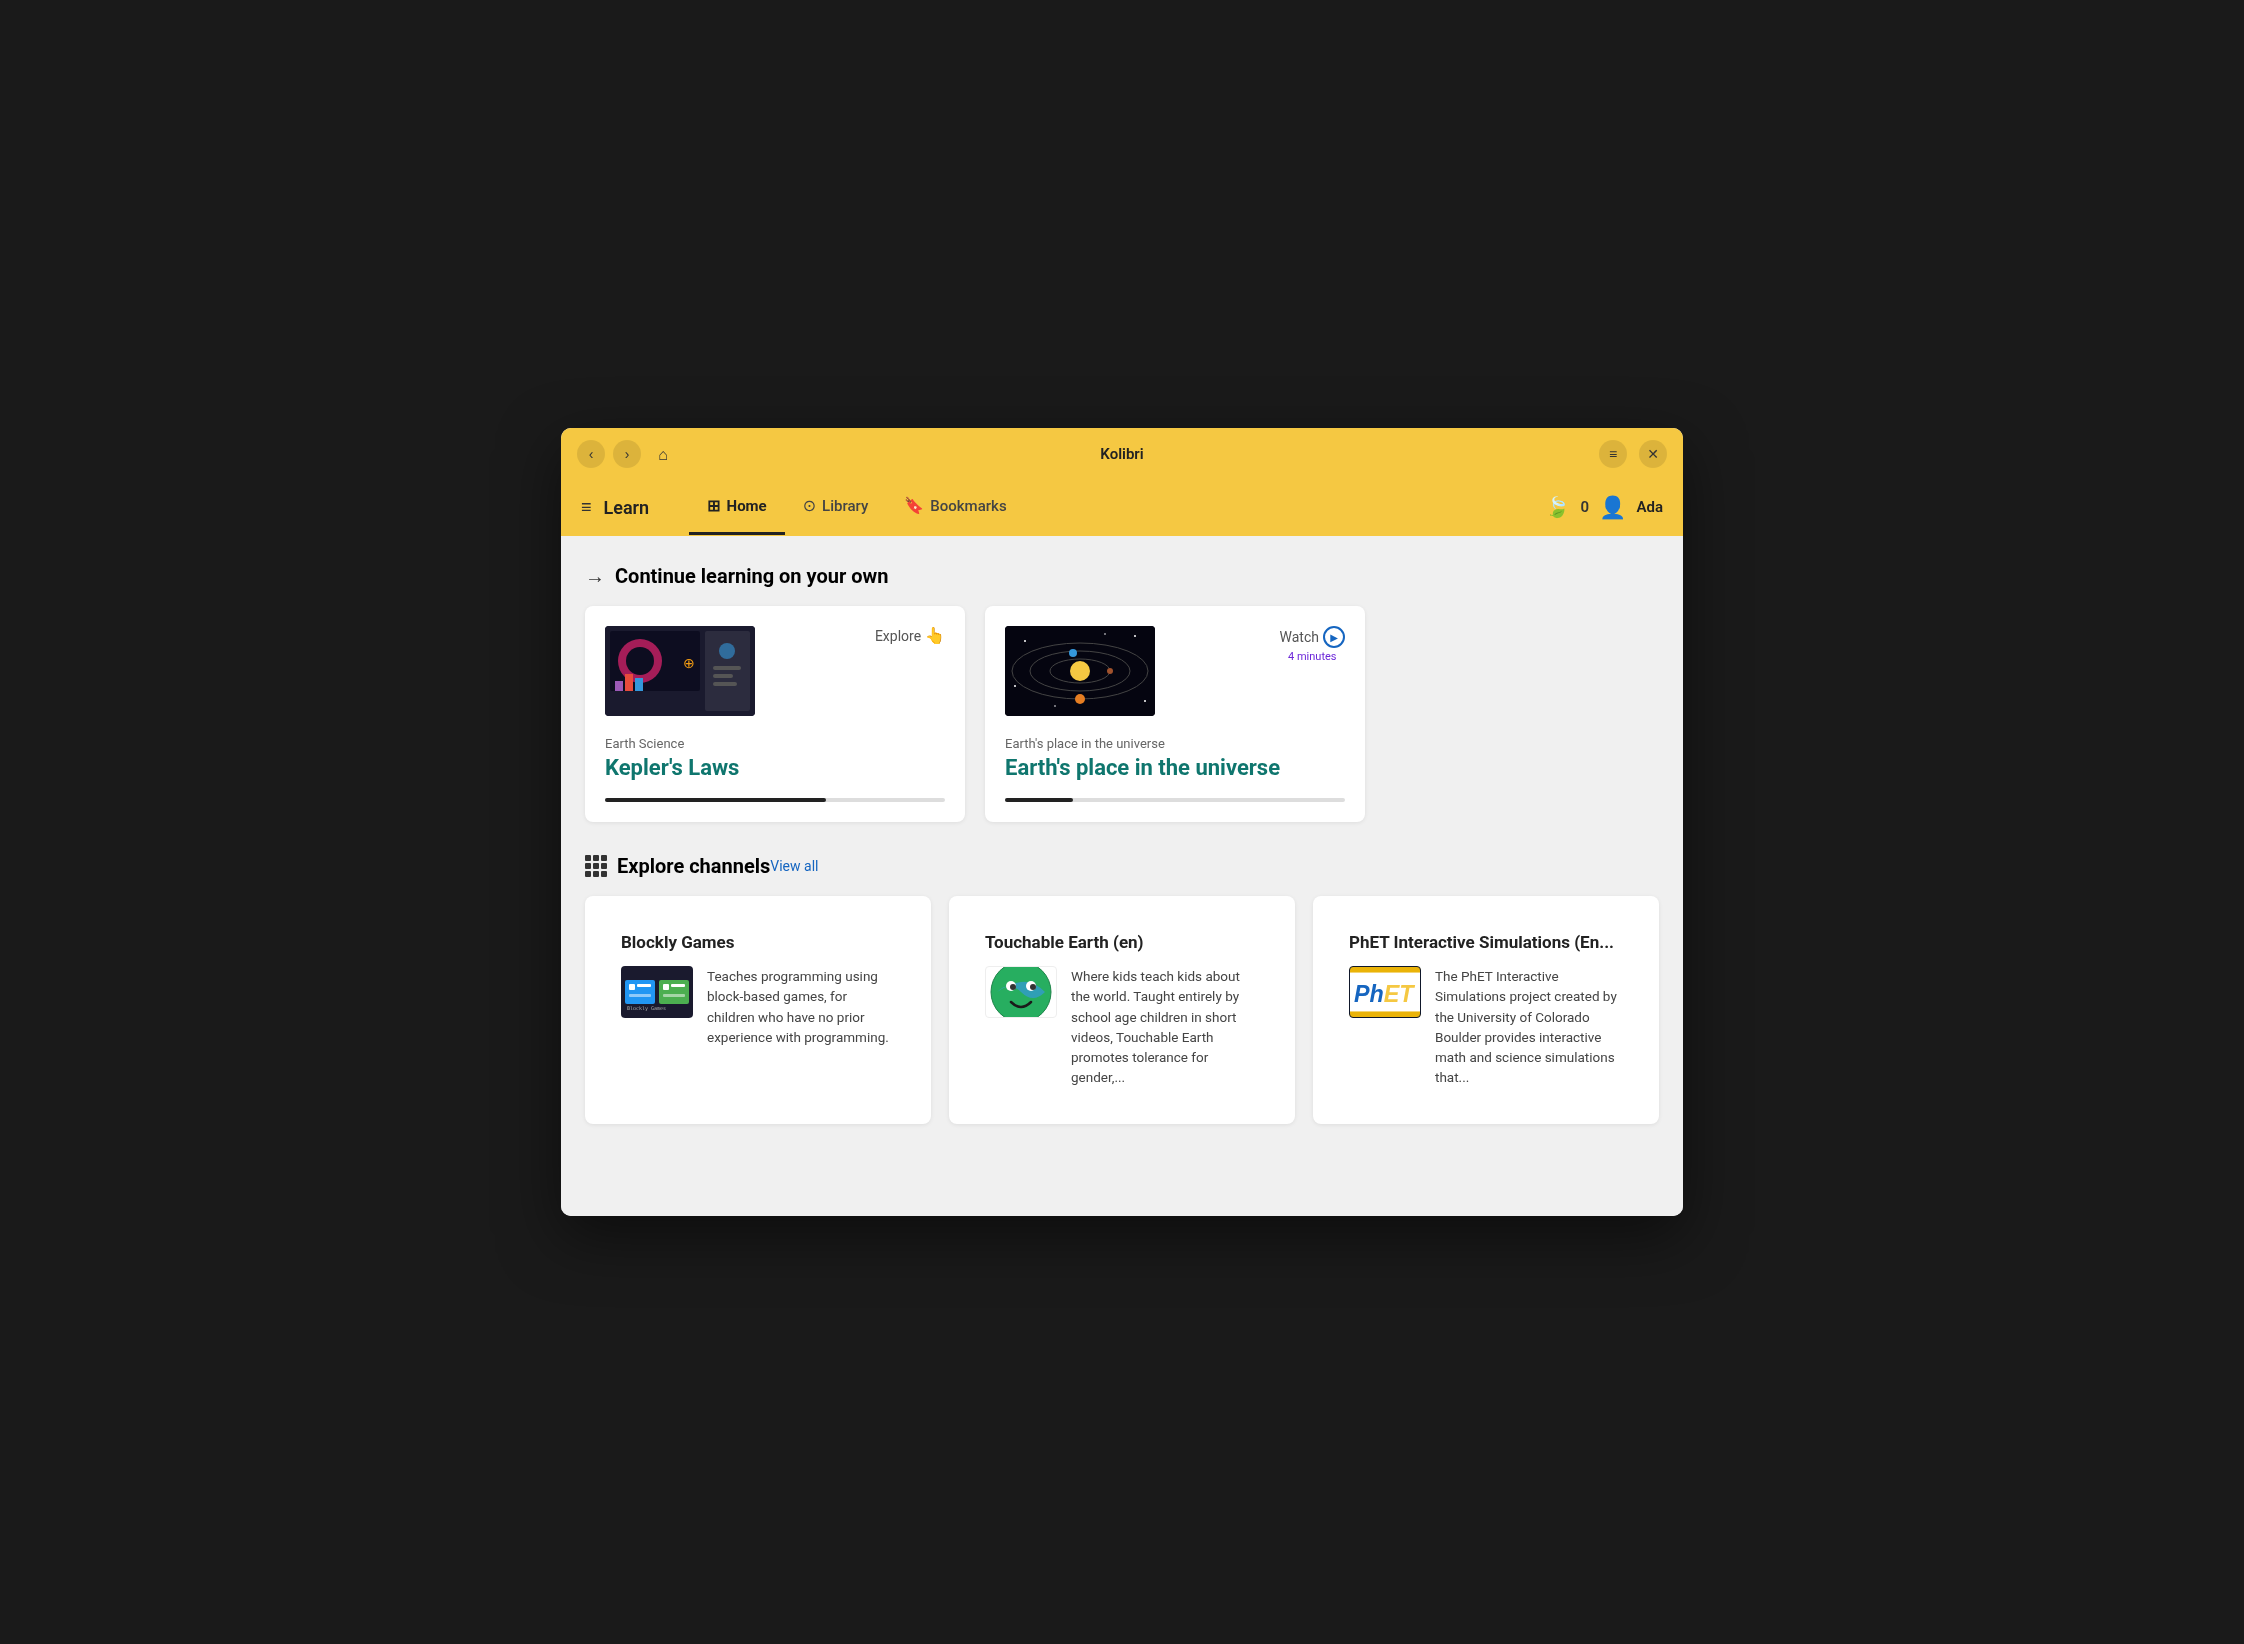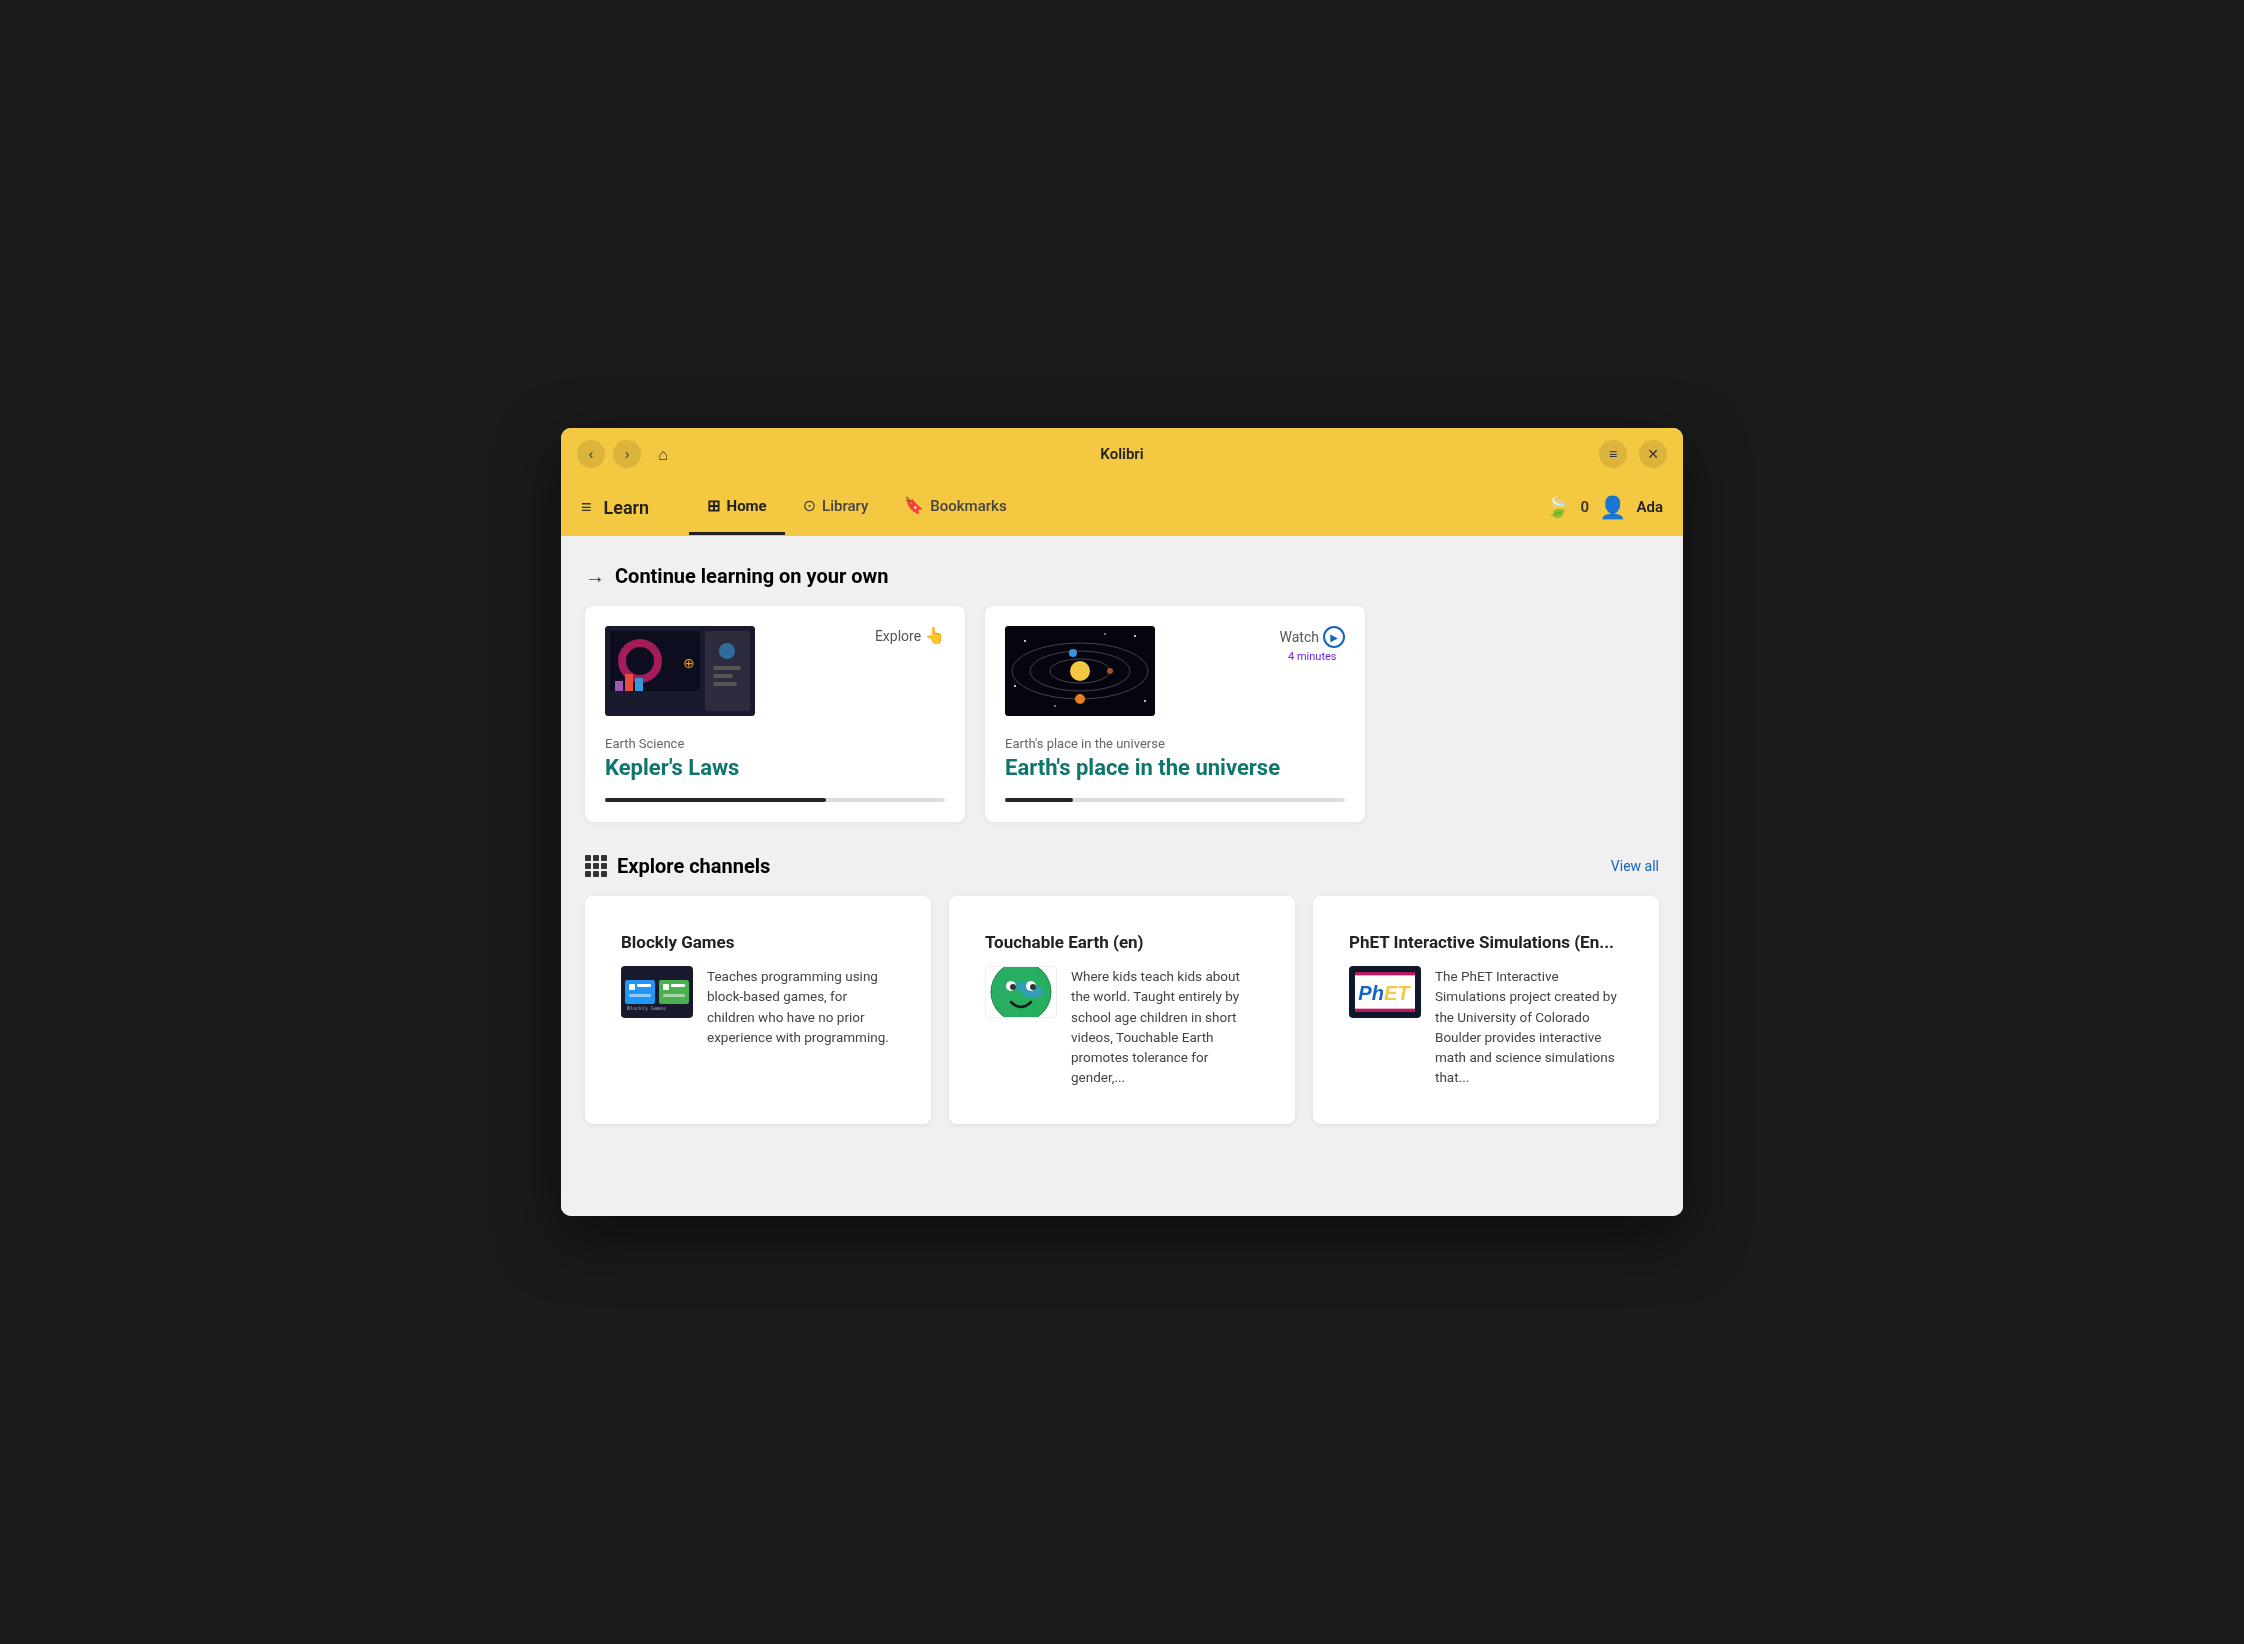--- a/index.html
+++ b/index.html
@@ -252,21 +252,20 @@
     }
     .progress-bar-fill {
       height: 4px;
       border-radius: 2px;
       background: #222;
     }
     
     .channels-section-header {
       display: flex;
       align-items: center;
-      justify-content: space-between;
       margin-bottom: 18px;
     }
     .channels-section-left {
       display: flex;
       align-items: center;
       gap: 10px;
     }
     .grid-icon {
       display: grid;
       grid-template-columns: repeat(3, 6px);
@@ -318,22 +317,22 @@
       overflow: hidden;
     }
     .channel-logo-blockly {
       background: #1a1a2e;
     }
     .channel-logo-earth {
       background: #fff;
       border: 1px solid #eee;
     }
     .channel-logo-phet {
-      background: #be185d;
-      border: 6px solid #0f172a;
+      background: #eab308;
+      border: 1px solid #0f172a;
     }
     .channel-desc {
       font-size: 13.5px;
       color: #444;
       line-height: 1.5;
     }
     
     .kepler-svg { width: 150px; height: 90px; }
     .solar-svg { width: 150px; height: 90px; }
 

